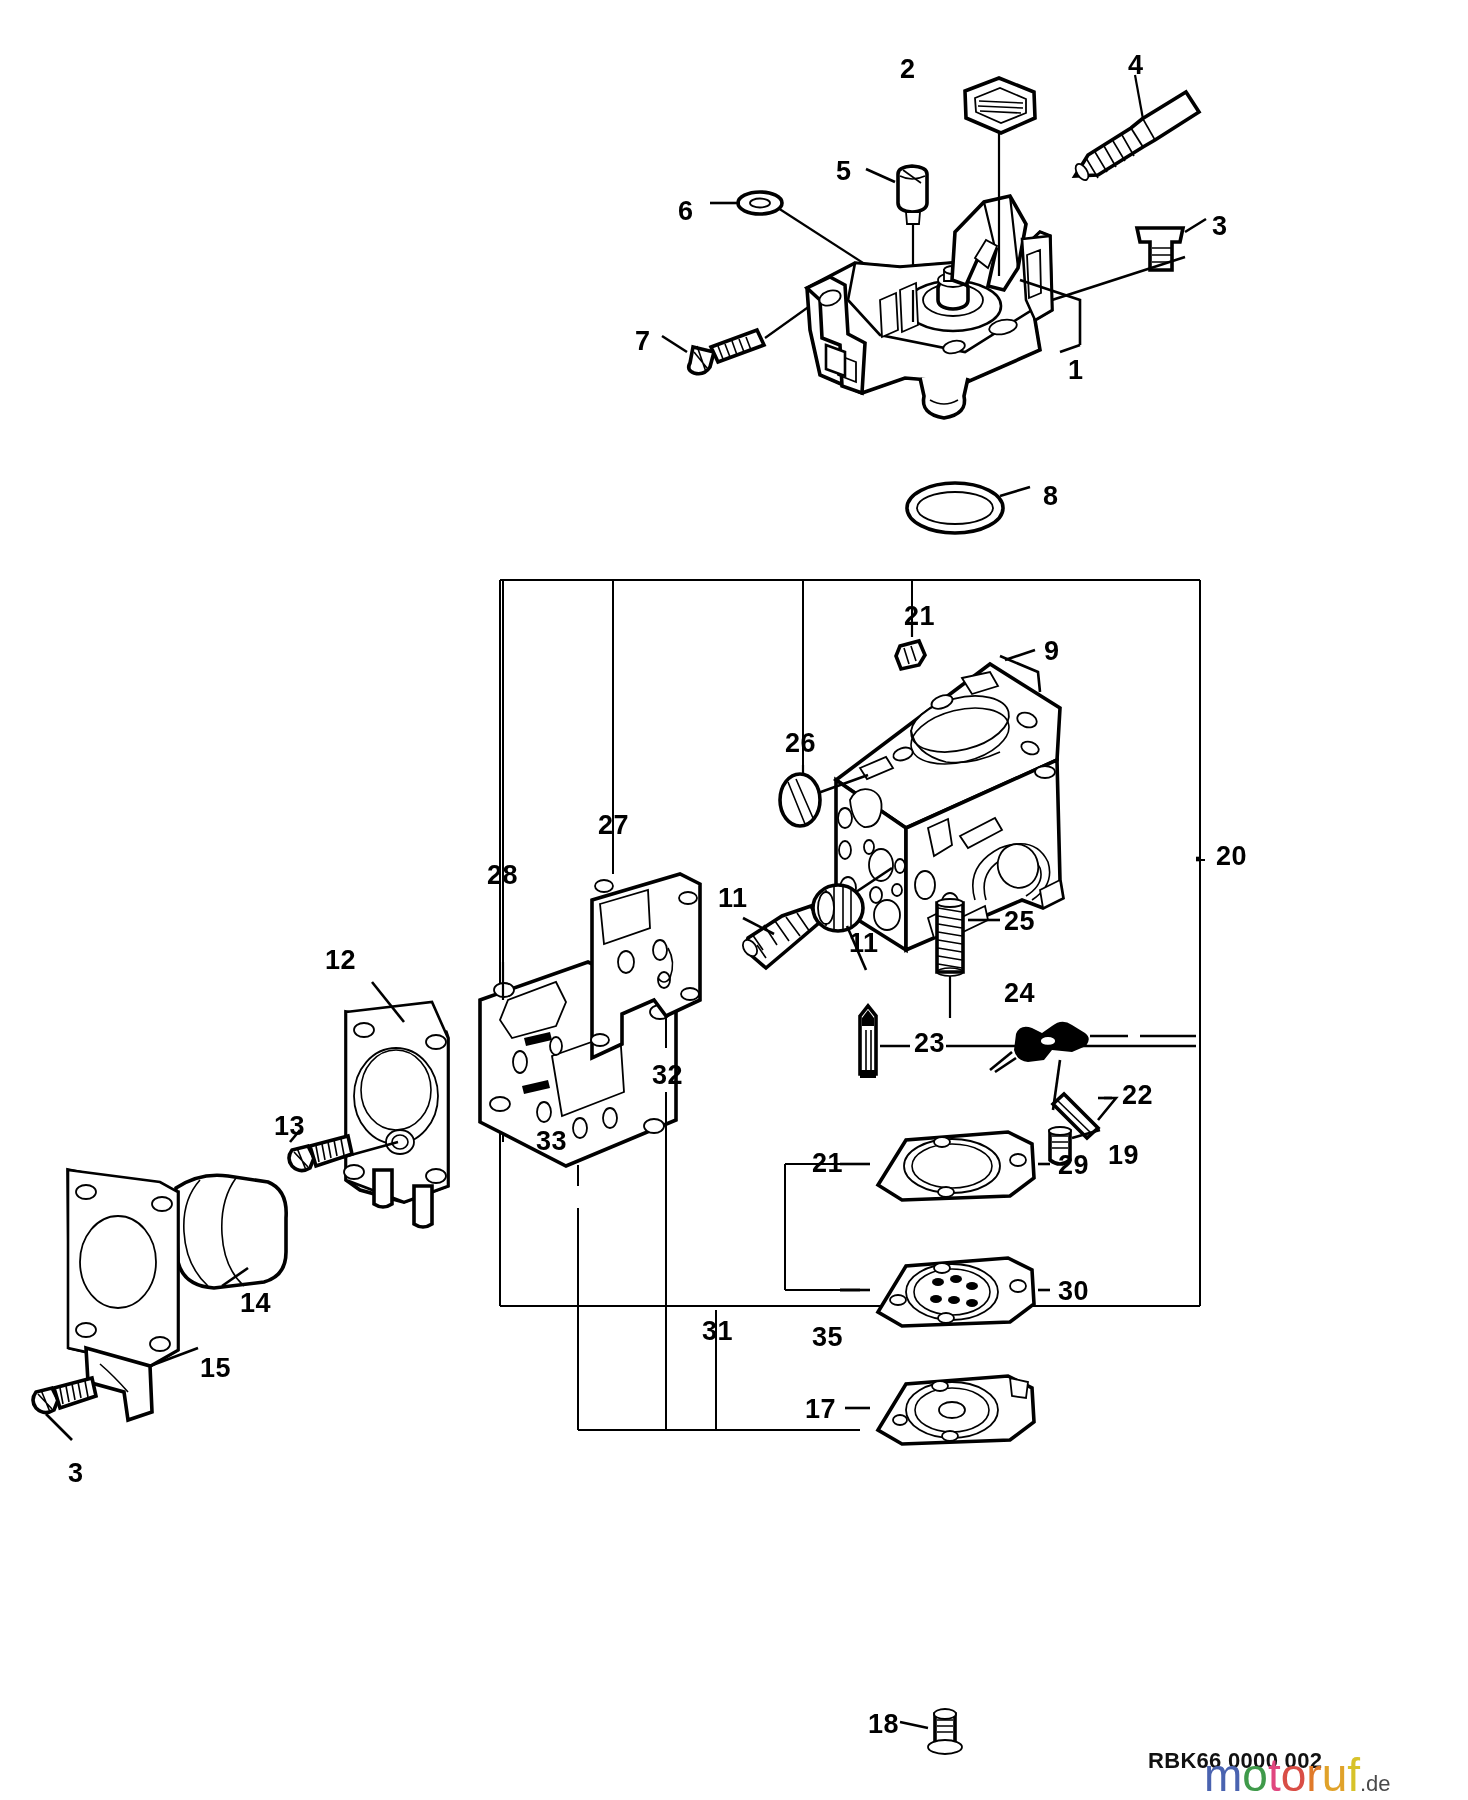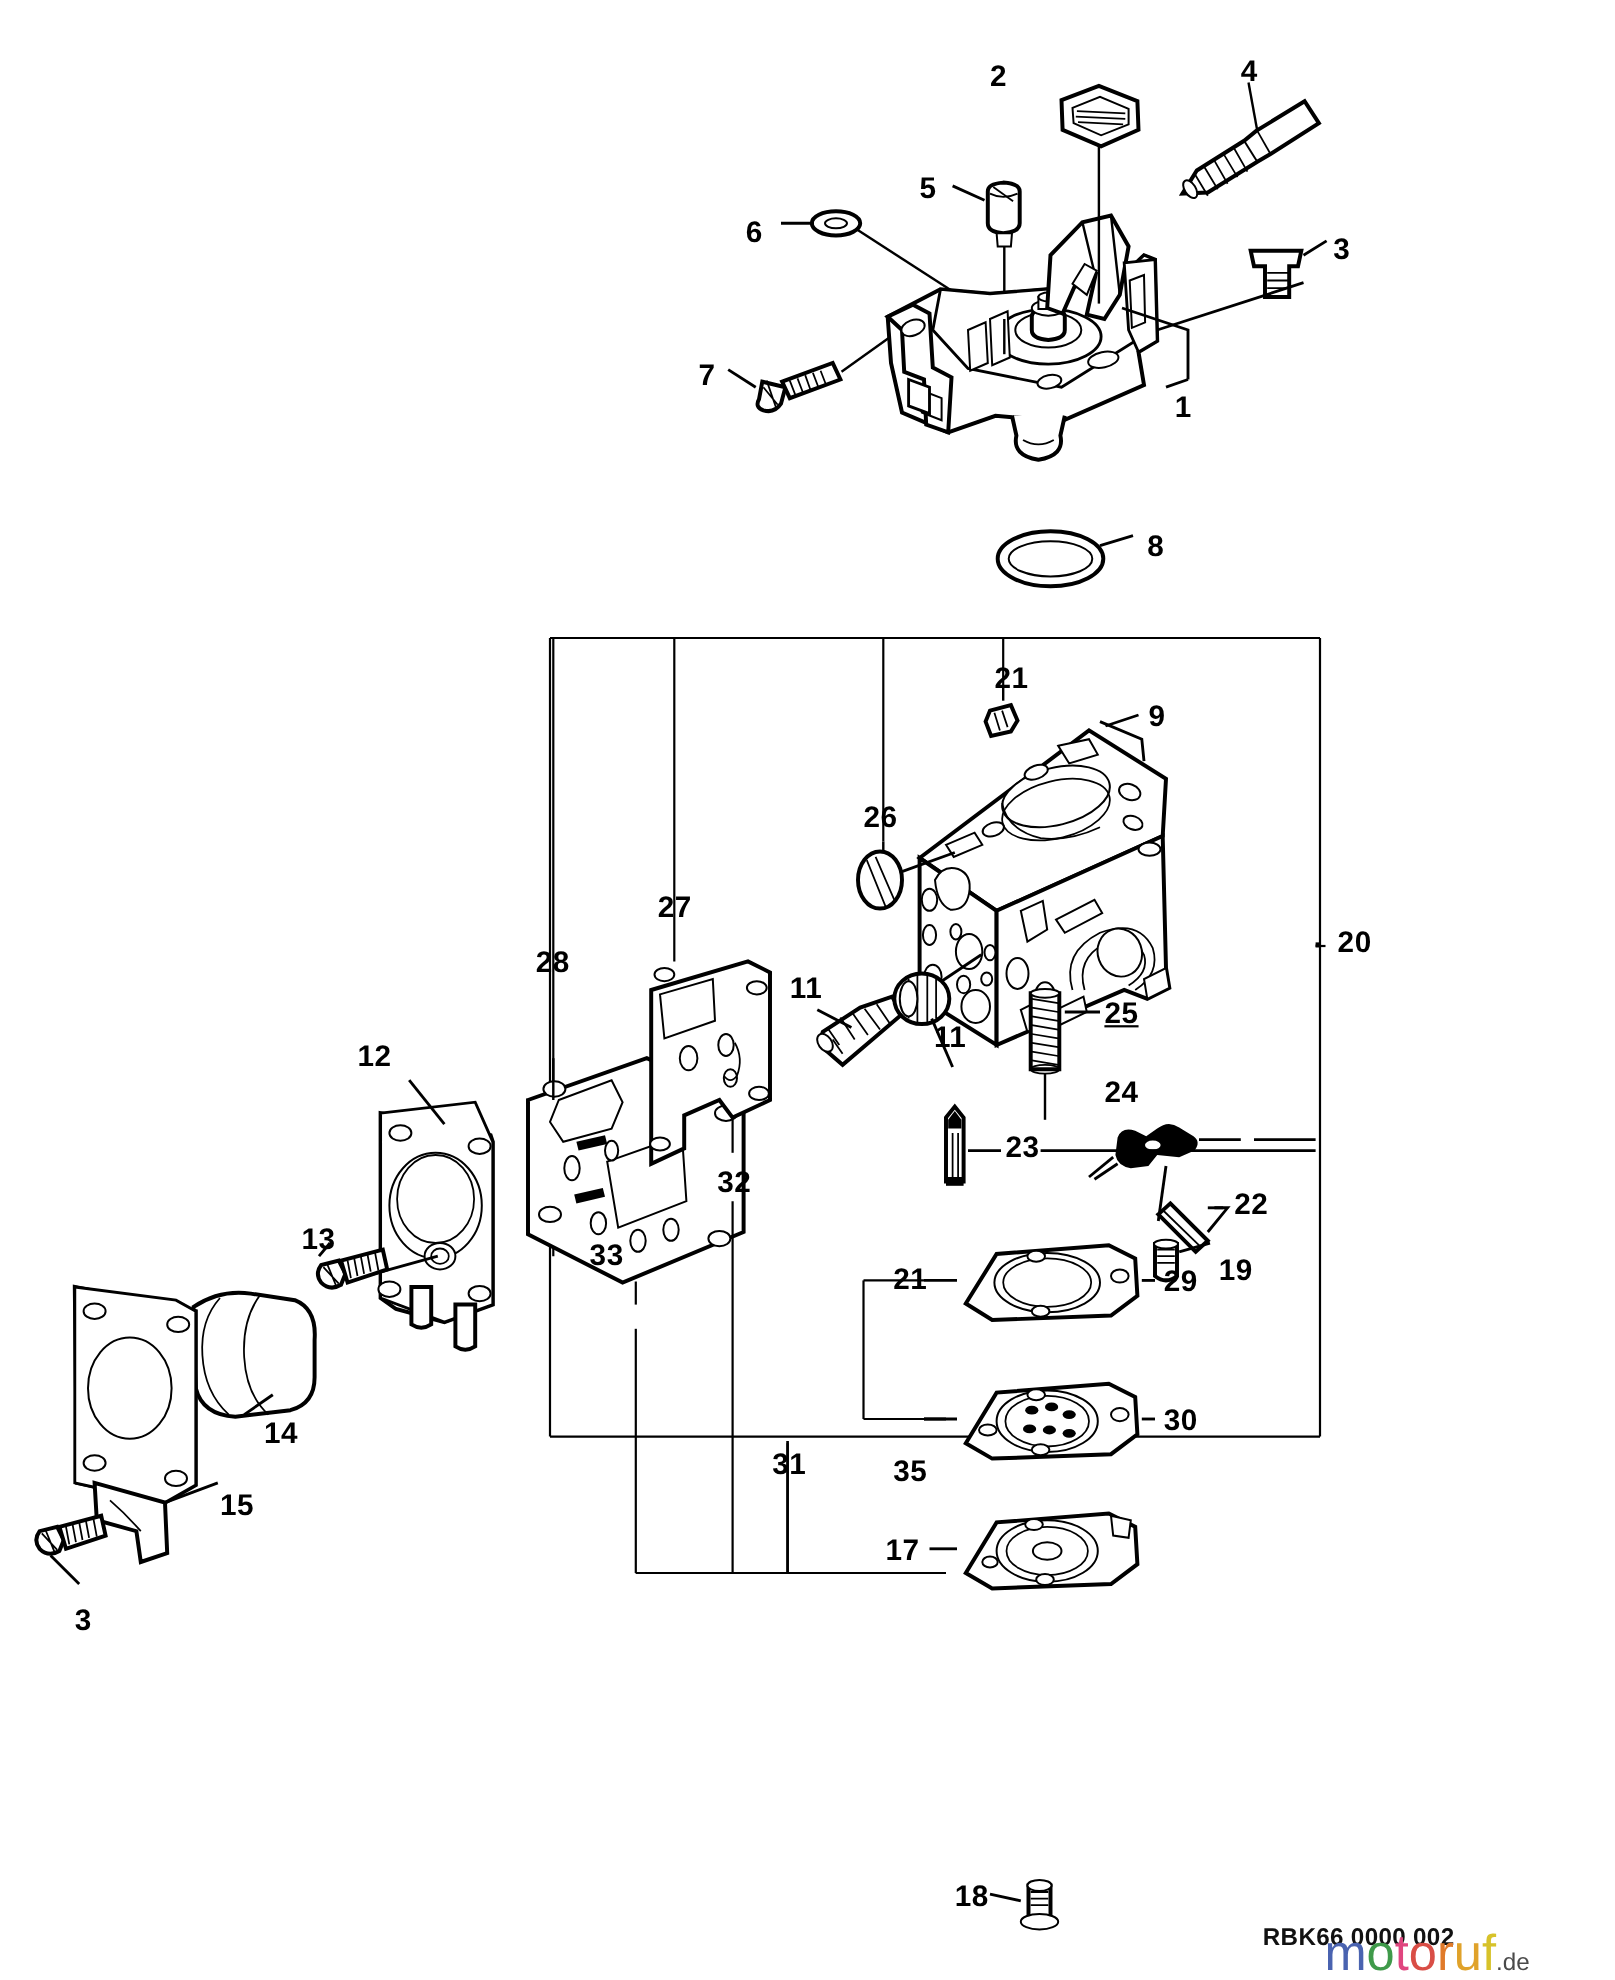--- a/index.html
+++ b/index.html
@@ -496,21 +496,21 @@
   <div class="callout" style="left:200px;  top:1355px;">15</div>
   <div class="callout" style="left:68px;   top:1460px;">3</div>
   <div class="callout" style="left:805px;  top:1396px;text-align:center;">17</div>
   <div class="callout" style="left:868px;  top:1711px;">18</div>
   <div class="callout" style="left:1108px; top:1142px;">19</div>
   <div class="callout" style="left:1216px; top:843px;">20</div>
   <div class="callout" style="left:904px;  top:603px;">21</div>
   <div class="callout" style="left:1122px; top:1082px;">22</div>
   <div class="callout" style="left:914px;  top:1030px;">23</div>
   <div class="callout" style="left:1004px; top:980px;">24</div>
-  <div class="callout" style="left:1004px; top:908px;text-decoration:underline;">25</div>
+  <div class="callout" style="left:1004px; top:908px;">25</div>
   <div class="callout" style="left:785px;  top:730px;">26</div>
   <div class="callout" style="left:598px;  top:812px;">27</div>
   <div class="callout" style="left:487px;  top:862px;">28</div>
   <div class="callout" style="left:1058px; top:1152px;">29</div>
   <div class="callout" style="left:1058px; top:1278px;">30</div>
   <div class="callout" style="left:702px;  top:1318px;">31</div>
   <div class="callout" style="left:652px;  top:1062px;">32</div>
   <div class="callout" style="left:536px;  top:1128px;">33</div>
   <div class="callout" style="left:812px;  top:1150px;">21</div>
   <div class="callout" style="left:812px;  top:1276px;margin-top:48px;">35</div>

